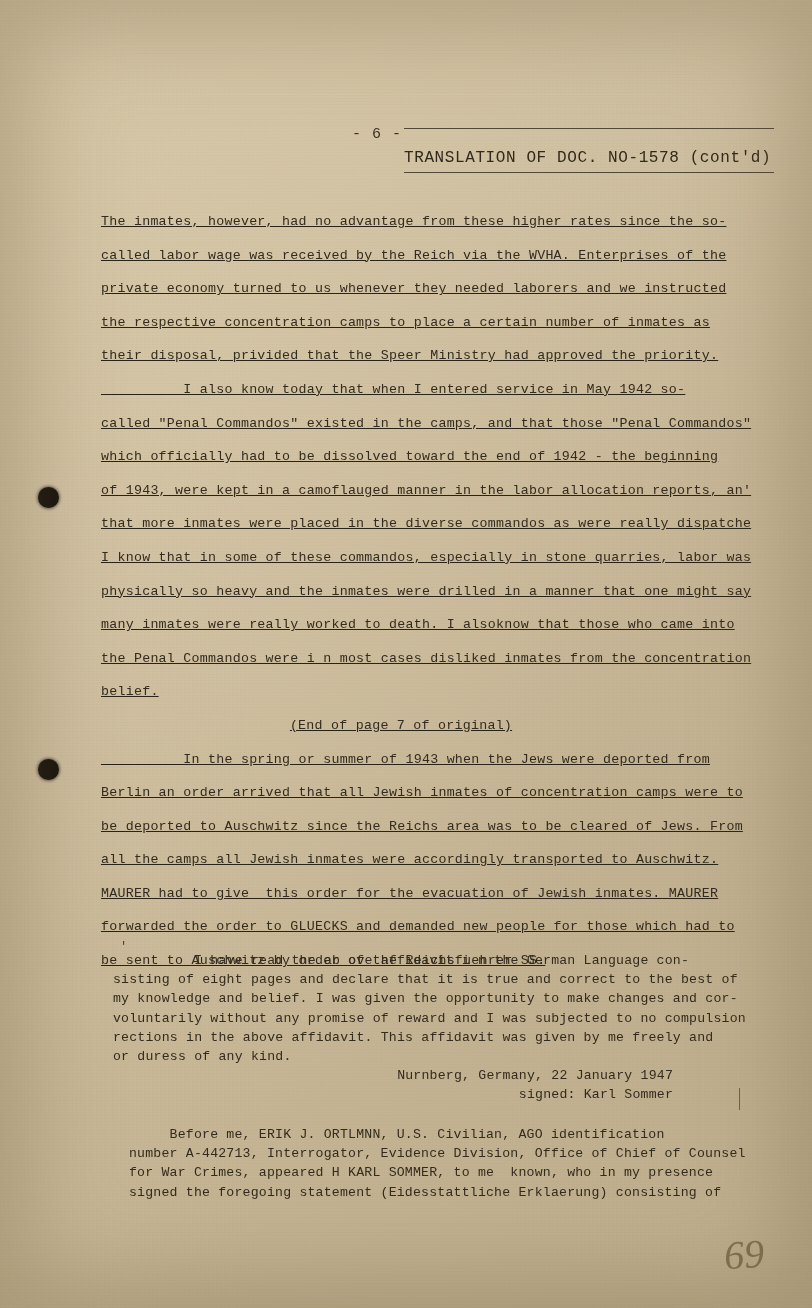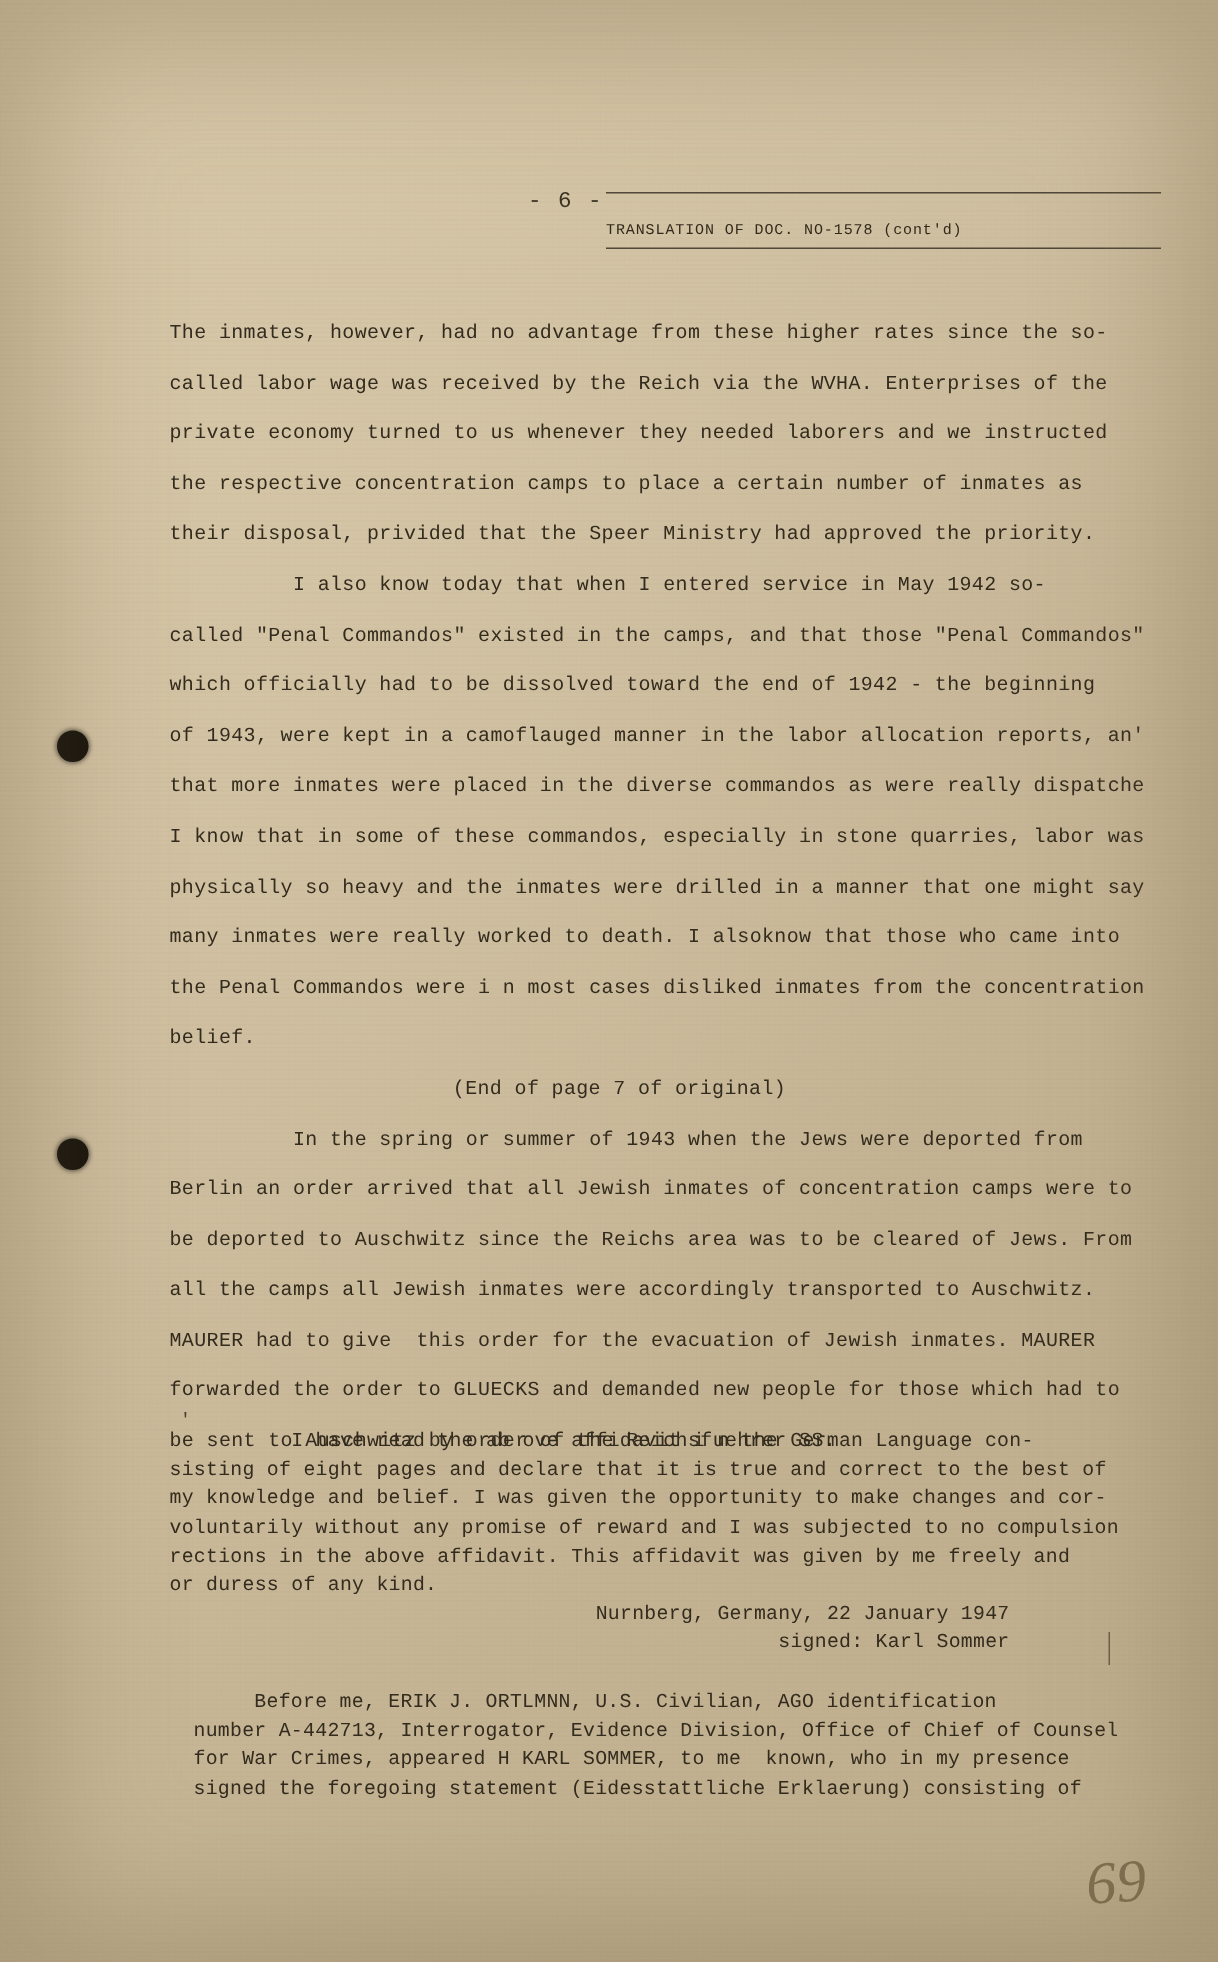--- a/index.html
+++ b/index.html
@@ -70,32 +70,33 @@
   }
   .rule {
     height: 0;
     border-top: 1.5px solid #3b3324;
     opacity: 0.85;
     margin: 0;
   }
   .rule.top { margin-bottom: 20px; }
   .rule.bottom { margin-top: 5px; }
   .doc-title {
-    font-size: 10px;
+    font-size: 16px;
     letter-spacing: 0.6px;
     white-space: nowrap;
     color: #32291a;
   }
 
   
   .body-block {
     position: absolute;
-    left: 113px;
+    left: 101px;
     top: 205px;
     width: 660px;
+    text-decoration: underline;
   }
   .tline {
     font-size: 13.3px;
     line-height: 33.6px;
     letter-spacing: 0.25px;
     white-space: pre;
     color: #332b1d;
   }
 
   .centered {

